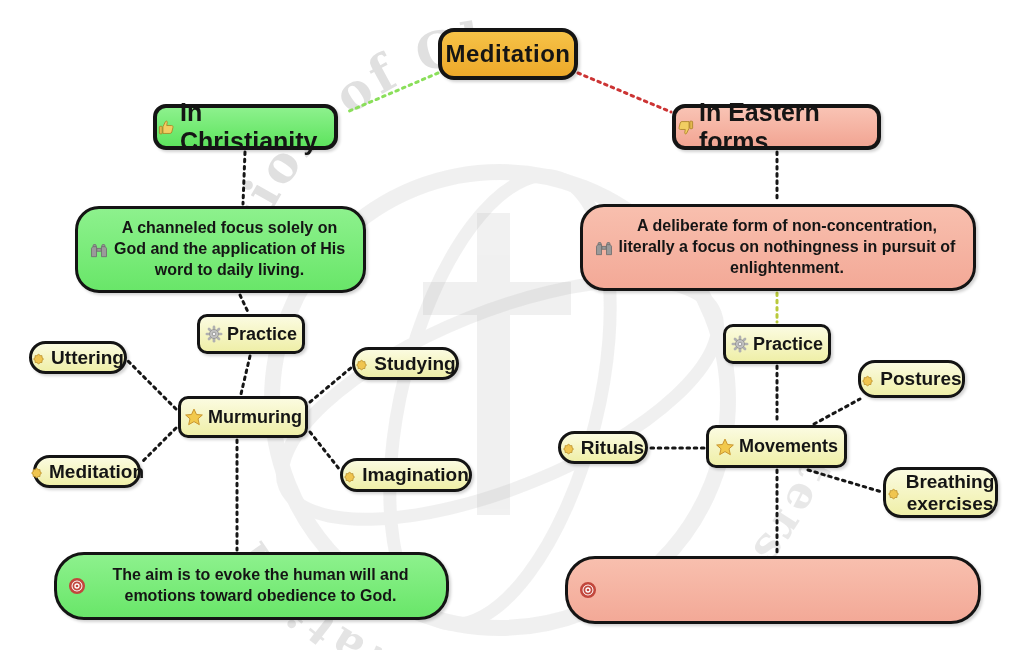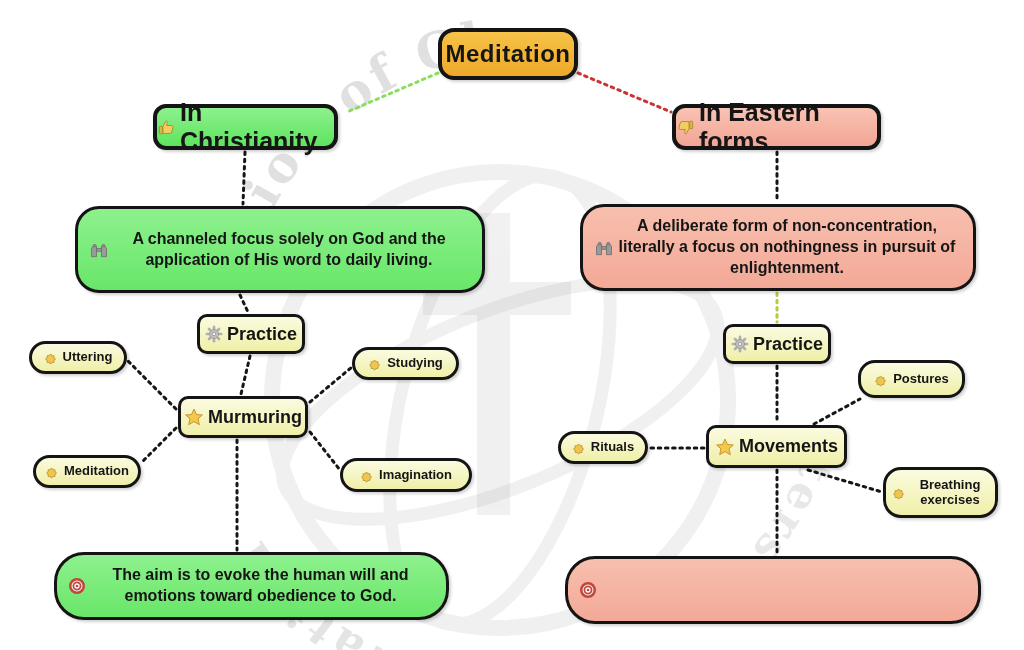--- a/index.html
+++ b/index.html
@@ -25,21 +25,21 @@
   .bigbox .side-icon{position:absolute;left:11px;top:50%;transform:translateY(-50%);}
   .bg-green{background:linear-gradient(#8df18d,#69e669);}
   .bg-pink{background:linear-gradient(#f8bfae,#f3a997);}
   .bigbox{padding:6px 14px 6px 32px;}
   .midbox{
     background:linear-gradient(#fbfbe0,#efefa8);
     border-radius:10px;font-size:18px;padding:4px 8px;
   }
   .pill{
     background:linear-gradient(#fbfbe0,#efefa8);
-    border-radius:17px;font-size:13px;padding:2px 6px;line-height:1.15;text-align:center;justify-content:center;
+    border-radius:17px;font-size:19px;padding:2px 6px;line-height:1.15;text-align:center;justify-content:center;
   }
   .icon{display:inline-flex;flex:none;align-items:center;justify-content:center;}
   .ln{stroke:#161616;stroke-width:3;stroke-dasharray:2.6 4.6;stroke-linecap:round;fill:none;}
   .ln-green{stroke:var(--line_green,#8ADF5A);}
   .ln-red{stroke:var(--line_red,#CC3434);}
   .ln-olive{stroke:var(--line_olive,#B9C93B);}
   .wm-text{font-family:"DejaVu Serif","Liberation Serif",serif;font-weight:bold;fill:#9a9a9a;}
 </style>
 </head>
 <body>
@@ -114,21 +114,21 @@
       <svg width="19" height="19" viewBox="0 0 24 24">
           <g stroke="#a87f22" stroke-width="1" transform="rotate(180 12 12)">
             <rect x="3" y="10.5" width="3.6" height="9.5" rx="1" fill="#e3b94e"></rect>
             <path d="M7.5 19.5 V11 l3.2-6.5 c.5-1 2.3-.7 2.3.6 0 .3-.7 4.4-.7 4.4 h6.2 c1.2 0 2 1.1 1.7 2.2 l-1.5 6 c-.3 1.1-1.2 1.8-2.3 1.8 H9 z" fill="#f2cd62"></path>
           </g>
         </svg>
     </span>
     <span>In Eastern forms</span>
   </div>
 
-  <div class="node bigbox bg-green" style="left:75px;top:206px;width:410px;height:87px;">
+  <div class="node bigbox bg-green" style="left:75px;top:206px;width:291px;height:87px;">
     <span class="icon side-icon">
       <svg width="20" height="20" viewBox="0 0 24 24">
           <g fill="#9a9a9a" stroke="#6f6f6f" stroke-width="1">
             <rect x="5" y="5.5" width="3.5" height="4" rx="1"></rect>
             <rect x="15.5" y="5.5" width="3.5" height="4" rx="1"></rect>
             <path d="M4.5 8 h4.5 v12 H3 V10 z"></path>
             <path d="M15 8 h4.5 L21 10 v10 h-6 z"></path>
             <rect x="9.5" y="10" width="5" height="3.5"></rect>
           </g>
         </svg>

